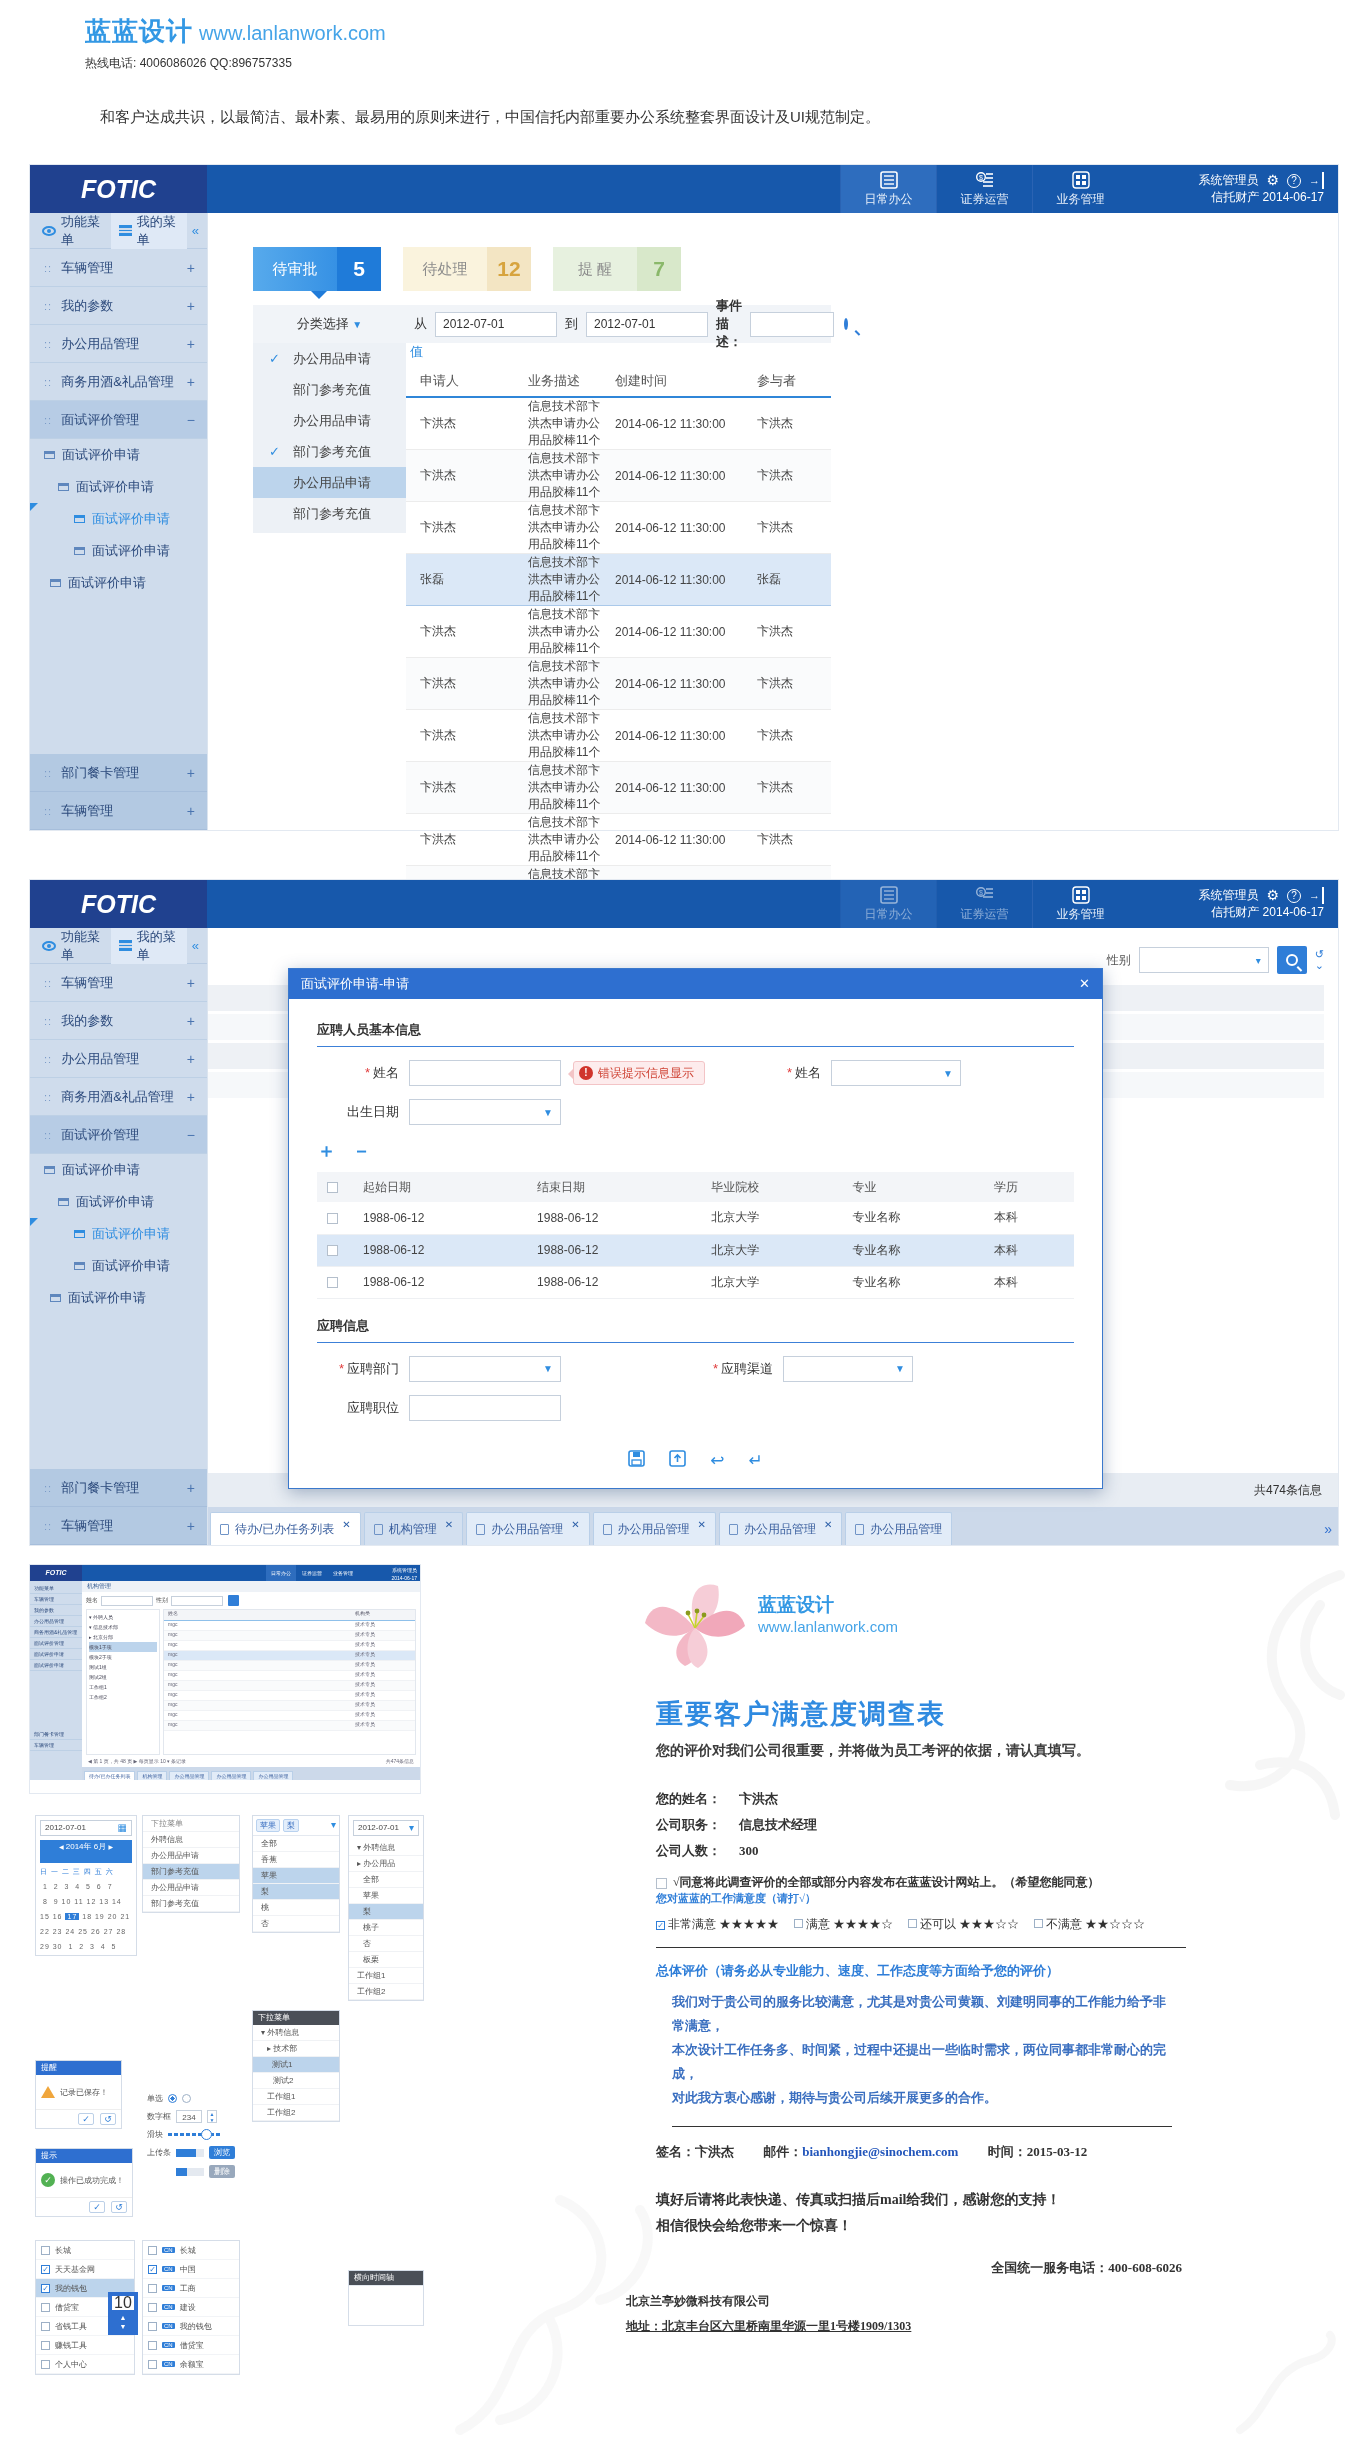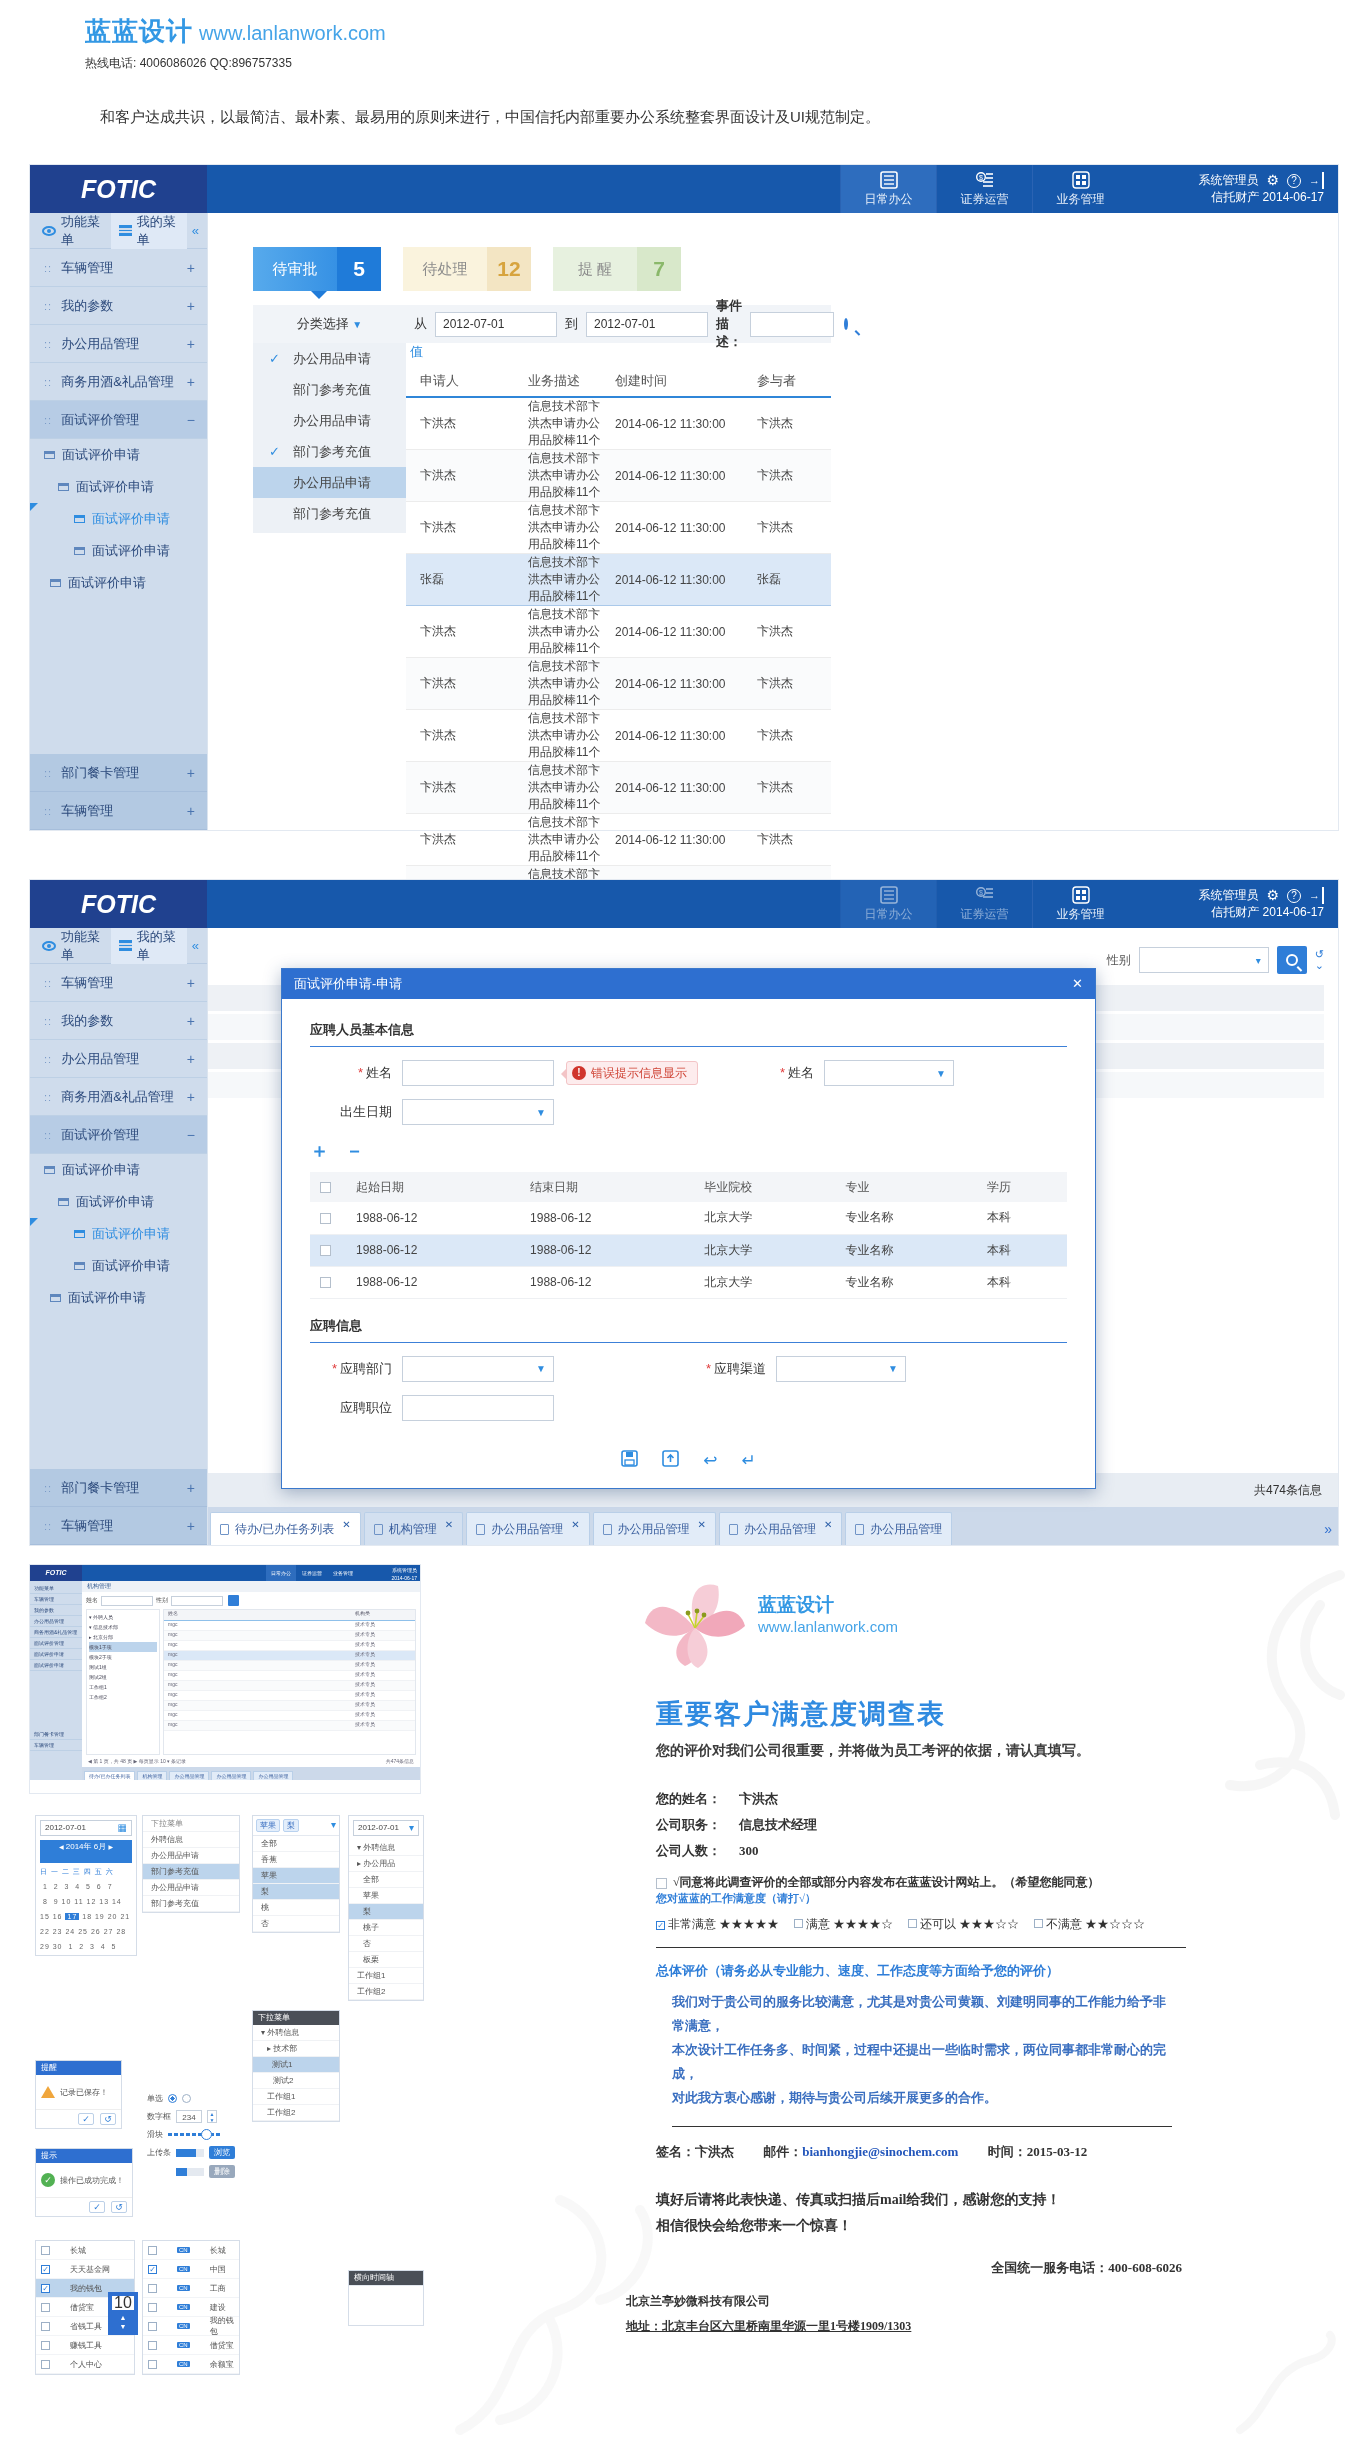--- a/index.html
+++ b/index.html
@@ -97,21 +97,21 @@
 
   
   .bgband { background:#eef1f5; height:26px; margin:3px 14px 0 0; }
   .g2bar { display:flex; justify-content:flex-end; align-items:center; gap:8px; padding:18px 14px 8px 0; }
   .g2lab { font-size:12px; color:#555; }
   .g2sel { width:130px; height:26px; border:1px solid #c6d0dc; background:#fff; display:flex; align-items:center; justify-content:flex-end; padding:0 7px; }
   .g2btn { width:30px; height:28px; background:#2f7ed8; border-radius:2px; display:flex; align-items:center; justify-content:center; cursor:pointer; }
   .g2btn .mag { border-color:#fff; } .g2btn .mag::after { background:#fff; }
   .g2ico { color:#2f7ed8; font-size:11px; line-height:11px; text-align:center; cursor:pointer; }
   .cnt2 { height:34px; background:#e8edf3; text-align:right; line-height:34px; font-size:12px; color:#333; padding-right:16px; margin-top:auto; }
-  .modal { position:absolute; left:251px; top:40px; width:815px; background:#fff; border:1px solid #3a78cc; box-shadow:0 4px 16px rgba(30,60,110,.35); z-index:5; }
+  .modal { position:absolute; left:258px; top:40px; width:815px; background:#fff; border:1px solid #3a78cc; box-shadow:0 4px 16px rgba(30,60,110,.35); z-index:5; }
   .mtitle { height:30px; background:#2e6fd0; color:#fff; font-size:13px; line-height:30px; padding:0 12px; display:flex; }
   .mx { margin-left:auto; font-weight:bold; cursor:pointer; }
   .mbody { padding:12px 28px 6px; }
   .msec { font-size:13px; color:#333; font-weight:bold; padding:10px 0 7px; border-bottom:1px solid #3c80d8; }
   .mrow { display:flex; align-items:center; margin:13px 0; }
   .mlab { width:92px; text-align:right; font-size:13px; color:#333; padding-right:10px; }
   .star { color:#e03c3c; margin-right:3px; }
   .min { width:152px; height:26px; border:1px solid #c6d0dc; background:#fff; font-family:inherit; padding:0 6px; font-size:12px;}
   .msel { width:152px; height:26px; border:1px solid #c6d0dc; background:#fff; display:flex; align-items:center; justify-content:flex-end; padding:0 7px; cursor:pointer;}
   .etip { margin-left:12px; background:#fdeced; border:1px solid #f3c4c6; color:#cf4436; font-size:12px; height:24px; line-height:22px; padding:0 10px 0 5px; border-radius:3px; position:relative; display:flex; align-items:center; gap:5px;}
@@ -199,21 +199,21 @@
   .rad { width:9px; height:9px; border:1px solid #9db0c6; border-radius:50%; }
   .rad.on { border-color:#2f7ed8; background:radial-gradient(#2f7ed8 40%, #fff 45%); }
   .numin { width:26px; height:13px; border:1px solid #c6d0dc; text-align:center; line-height:13px; }
   .stp { width:10px; height:13px; border:1px solid #c6d0dc; font-size:5px; line-height:6px; text-align:center; color:#2f7ed8; cursor:pointer;}
   .sldt { width:52px; height:3px; background:repeating-linear-gradient(90deg,#2f7ed8 0 4px,#fff 4px 6px); position:relative; }
   .sldt::after { content:""; position:absolute; right:8px; top:-4px; width:9px; height:9px; background:#fff; border:1px solid #2f7ed8; border-radius:50%; }
   .pbar { flex:1; height:8px; background:#e4e9f0; position:relative; }
   .pbar i { position:absolute; left:0; top:0; bottom:0; width:70%; background:#2f7ed8; }
   .wbtn { background:#2f7ed8; color:#fff; padding:1px 5px; border-radius:2px; cursor:pointer; }
   .wbtn.gy { background:#98a8bc; }
-  .ck-r { display:flex; align-items:center; gap:20px; height:19px; padding-left:5px; border-bottom:1px solid #f2f4f7; }
+  .ck-r { display:flex; align-items:center; gap:5px; height:19px; padding-left:5px; border-bottom:1px solid #f2f4f7; }
   .ck-r.hl { background:#bcd4ec; }
   .cbx { width:9px; height:9px; border:1px solid #9db0c6; background:#fff; line-height:8px; font-size:8px; color:#2f7ed8; text-align:center; flex-shrink:0;}
   .cbx.on { border-color:#2f7ed8; }
   .cnb { background:#2f7ed8; color:#fff; padding:0 2px; border-radius:1px; font-size:6px; }
   .stpbox { position:absolute; background:#2e6fd0; padding:4px; }
   .stpbox .v { background:#fff; color:#333; text-align:center; width:22px; line-height:14px; margin-bottom:3px;}
   .stpbox .a { color:#fff; text-align:center; font-size:7px; line-height:9px; cursor:pointer;}
   .tagr { display:flex; gap:3px; padding:3px; border-bottom:1px solid #e4e9f0; }
   .tag { background:#e3eefb; border:1px solid #b9d2ef; color:#3a6fc0; padding:0 3px; border-radius:2px; }
   .tlbody { height:40px; background:#fff; border-top:1px solid #e4e9f0; }

